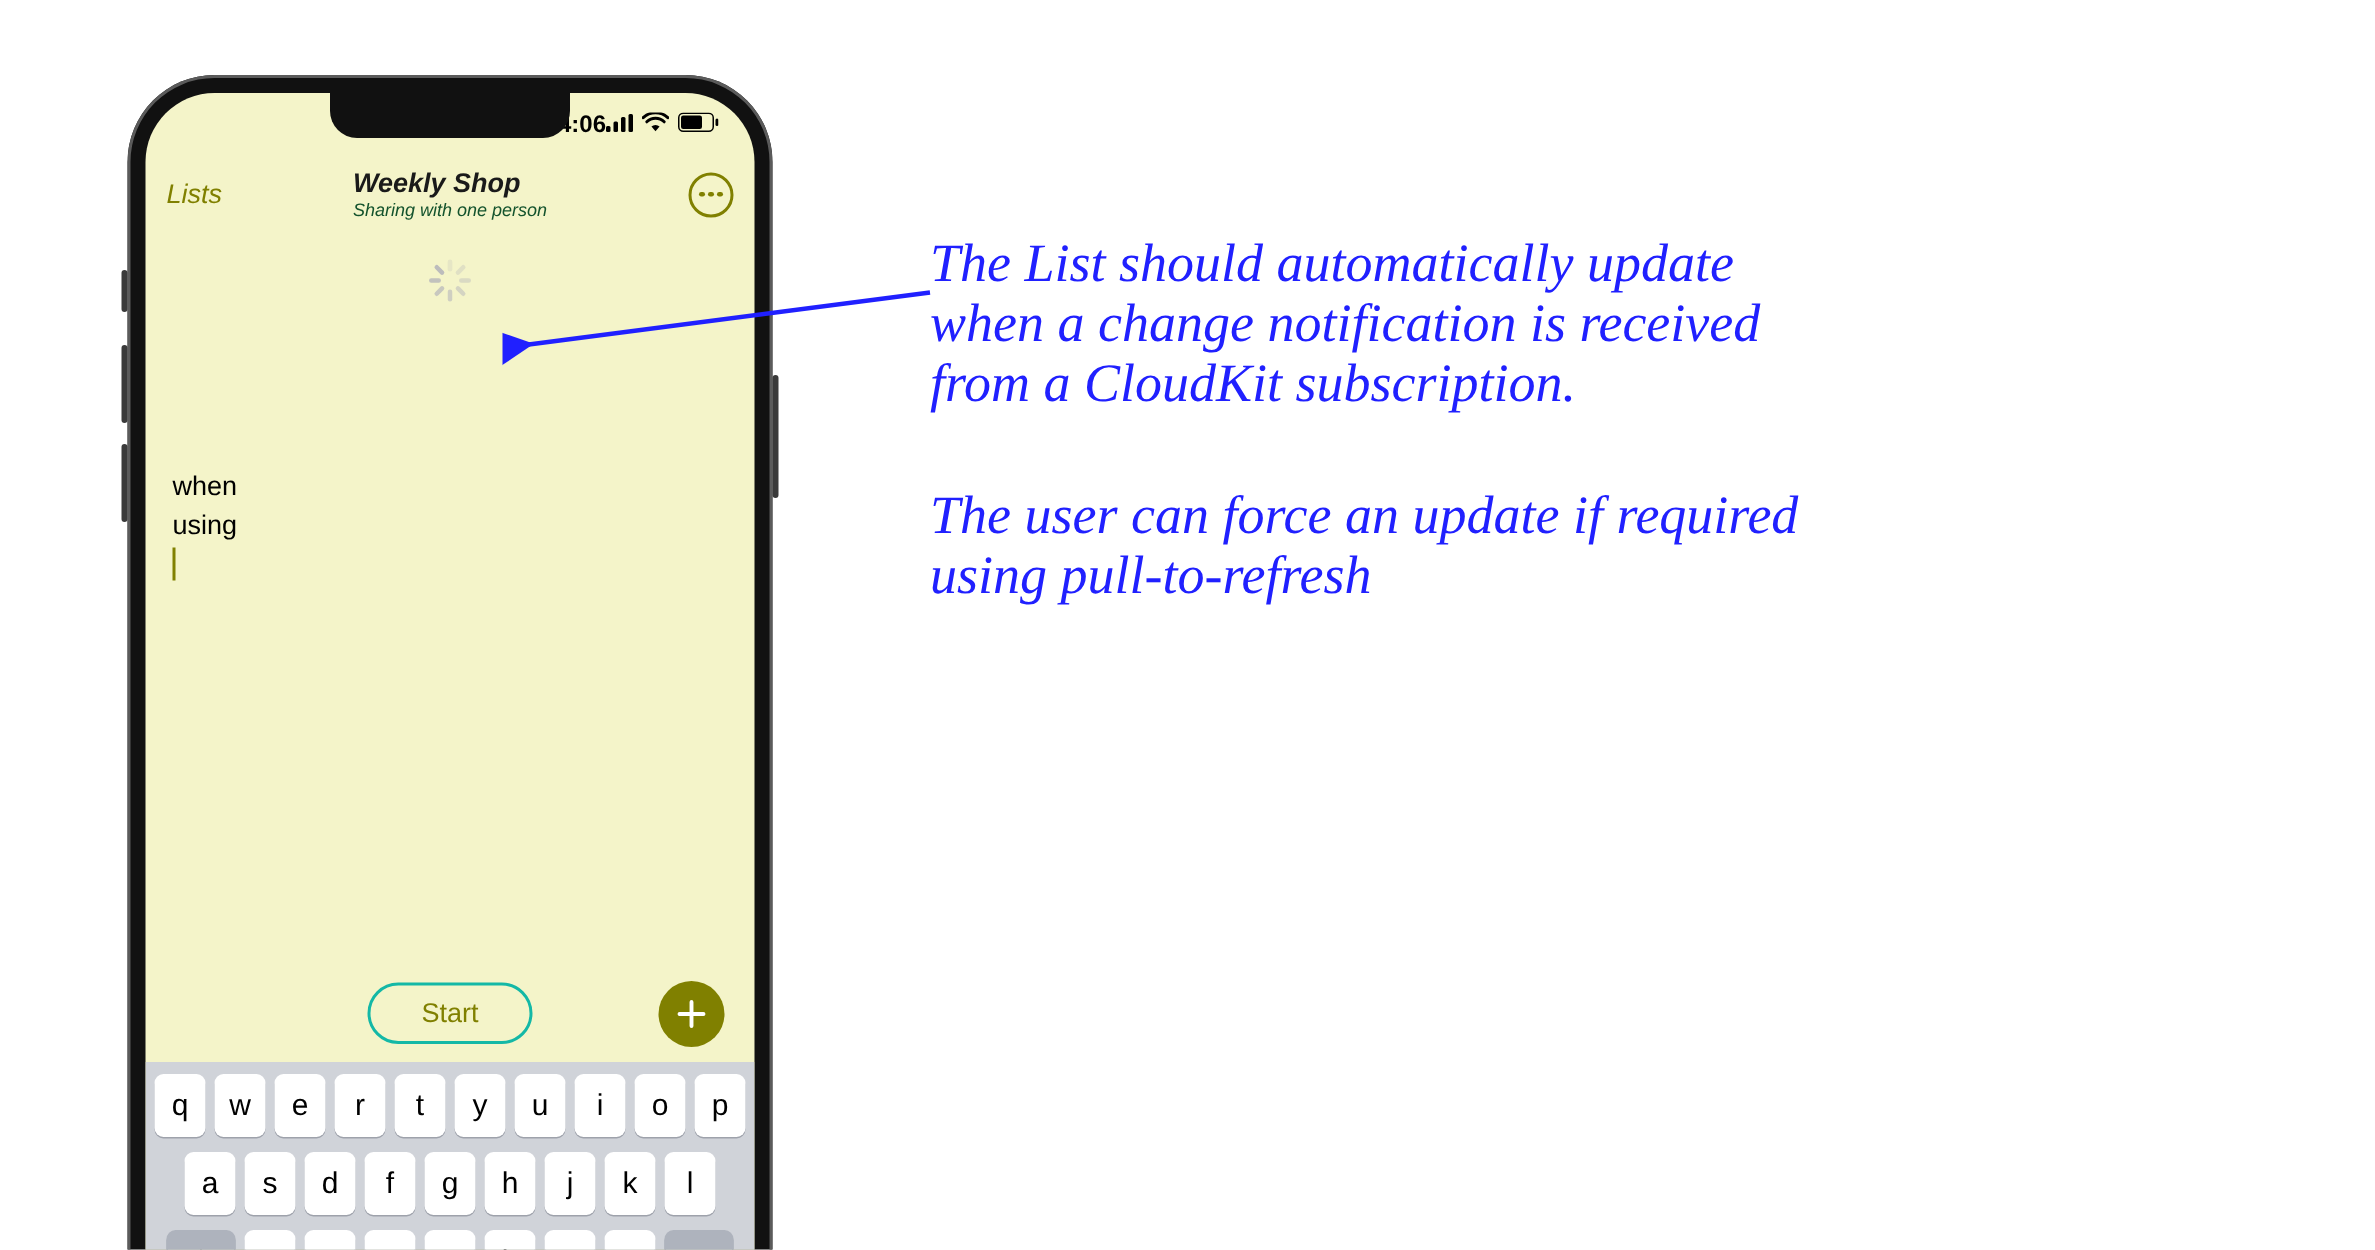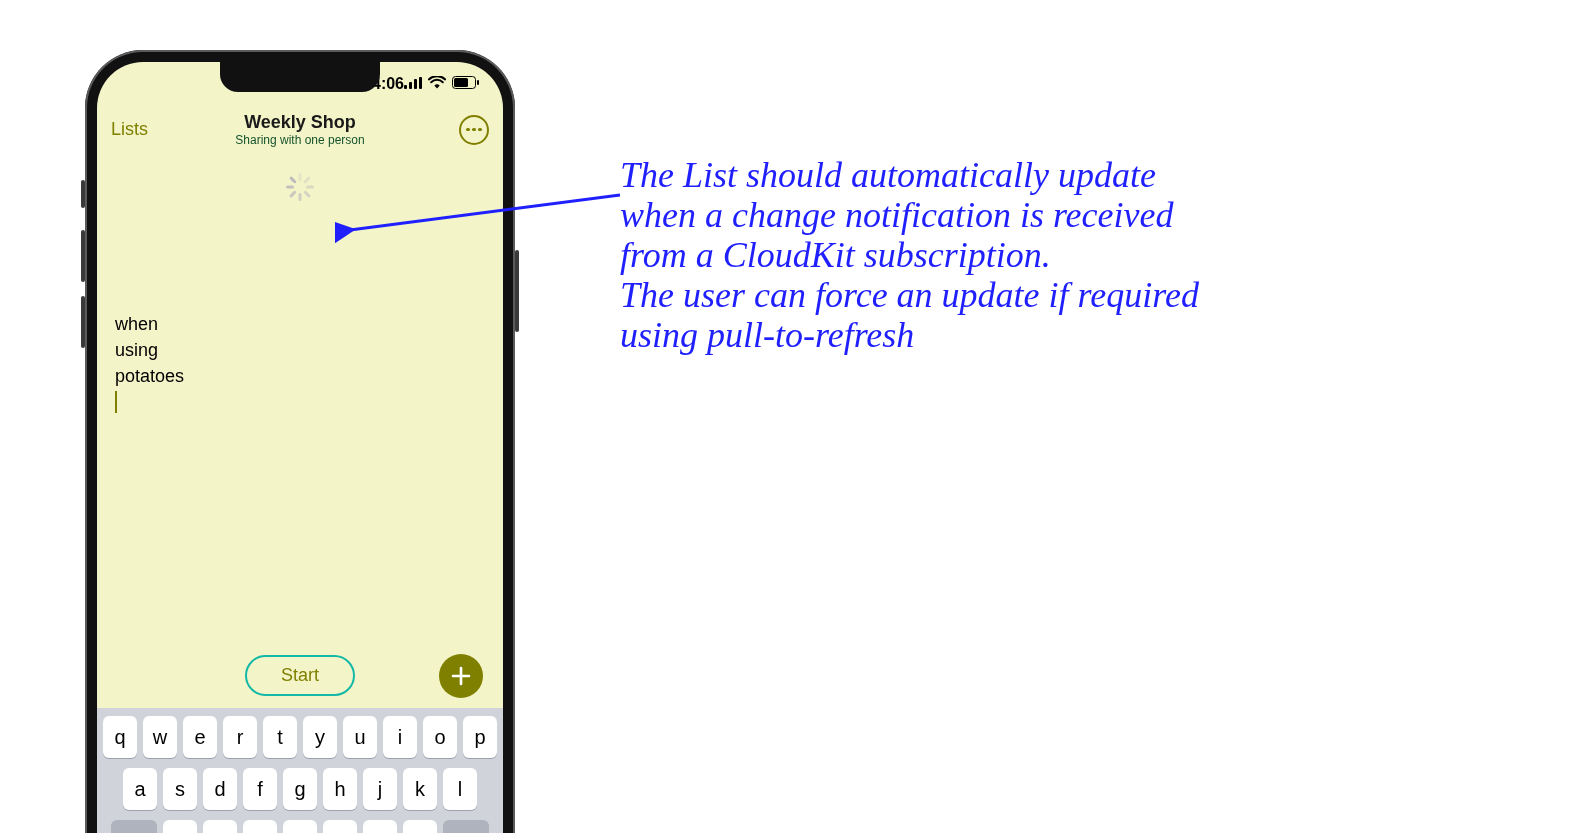--- a/index.html
+++ b/index.html
@@ -56,28 +56,29 @@
     font-size: 16px; font-weight: 600; color: #000;
   }
   .status-right { display: flex; align-items: center; gap: 6px; }
 
   
   .nav {
     display: grid;
     grid-template-columns: 1fr auto 1fr;
     align-items: center;
     padding: 6px 14px 8px;
+    font-style: italic;
   }
   .nav-back {
     color: #808000;
     font-size: 18px;
     justify-self: start;
     cursor: pointer;
   }
-  .nav-title-wrap { text-align: center; }
+  .nav-title-wrap { text-align: left; }
   .nav-title { font-size: 18px; font-weight: 700; color: #1a1a1a; }
   .nav-sub { font-size: 12px; color: #14532d; }
   .nav-more {
     justify-self: end;
     width: 30px; height: 30px;
     border: 2px solid #808000;
     border-radius: 50%;
     display: flex; align-items: center; justify-content: center;
     gap: 2.5px;
     cursor: pointer;
@@ -171,21 +172,21 @@
     position: absolute;
     left: 620px;
     top: 155px;
     width: 580px;
     color: #2020ff;
     font-family: "Comic Sans MS", "Chalkboard SE", "Segoe Script", cursive;
     font-size: 36px;
     line-height: 40px;
     font-style: italic;
   }
-  .annot p + p { }
+  .annot p + p { margin-top: 48px; }
   .arrow {
     position: absolute;
     left: 335px;
     top: 155px;
     width: 290px;
     height: 100px;
     pointer-events: none;
   }
 </style>
 </head>
@@ -252,21 +253,20 @@
             <div style="transform: translate(-50%, -14px) rotate(180deg); opacity: 0.68;"></div>
             <div style="transform: translate(-50%, -14px) rotate(225deg); opacity: 0.79;"></div>
             <div style="transform: translate(-50%, -14px) rotate(270deg); opacity: 0.89;"></div>
             <div style="transform: translate(-50%, -14px) rotate(315deg); opacity: 1;"></div>
           </div>
       </div>
 
       <div class="list" id="list">
           <div>when</div>
           <div>using</div>
-          <div>potatoes</div>
           <div><span class="cursor"></span></div>
         </div>
 
       <div class="actions">
         <div class="start-btn">Start</div>
         <div class="fab">
           <svg width="22" height="22" viewBox="0 0 22 22">
             <path d="M11 3 V19 M3 11 H19" stroke="#fff" stroke-width="2.6" stroke-linecap="round"></path>
           </svg>
         </div>

